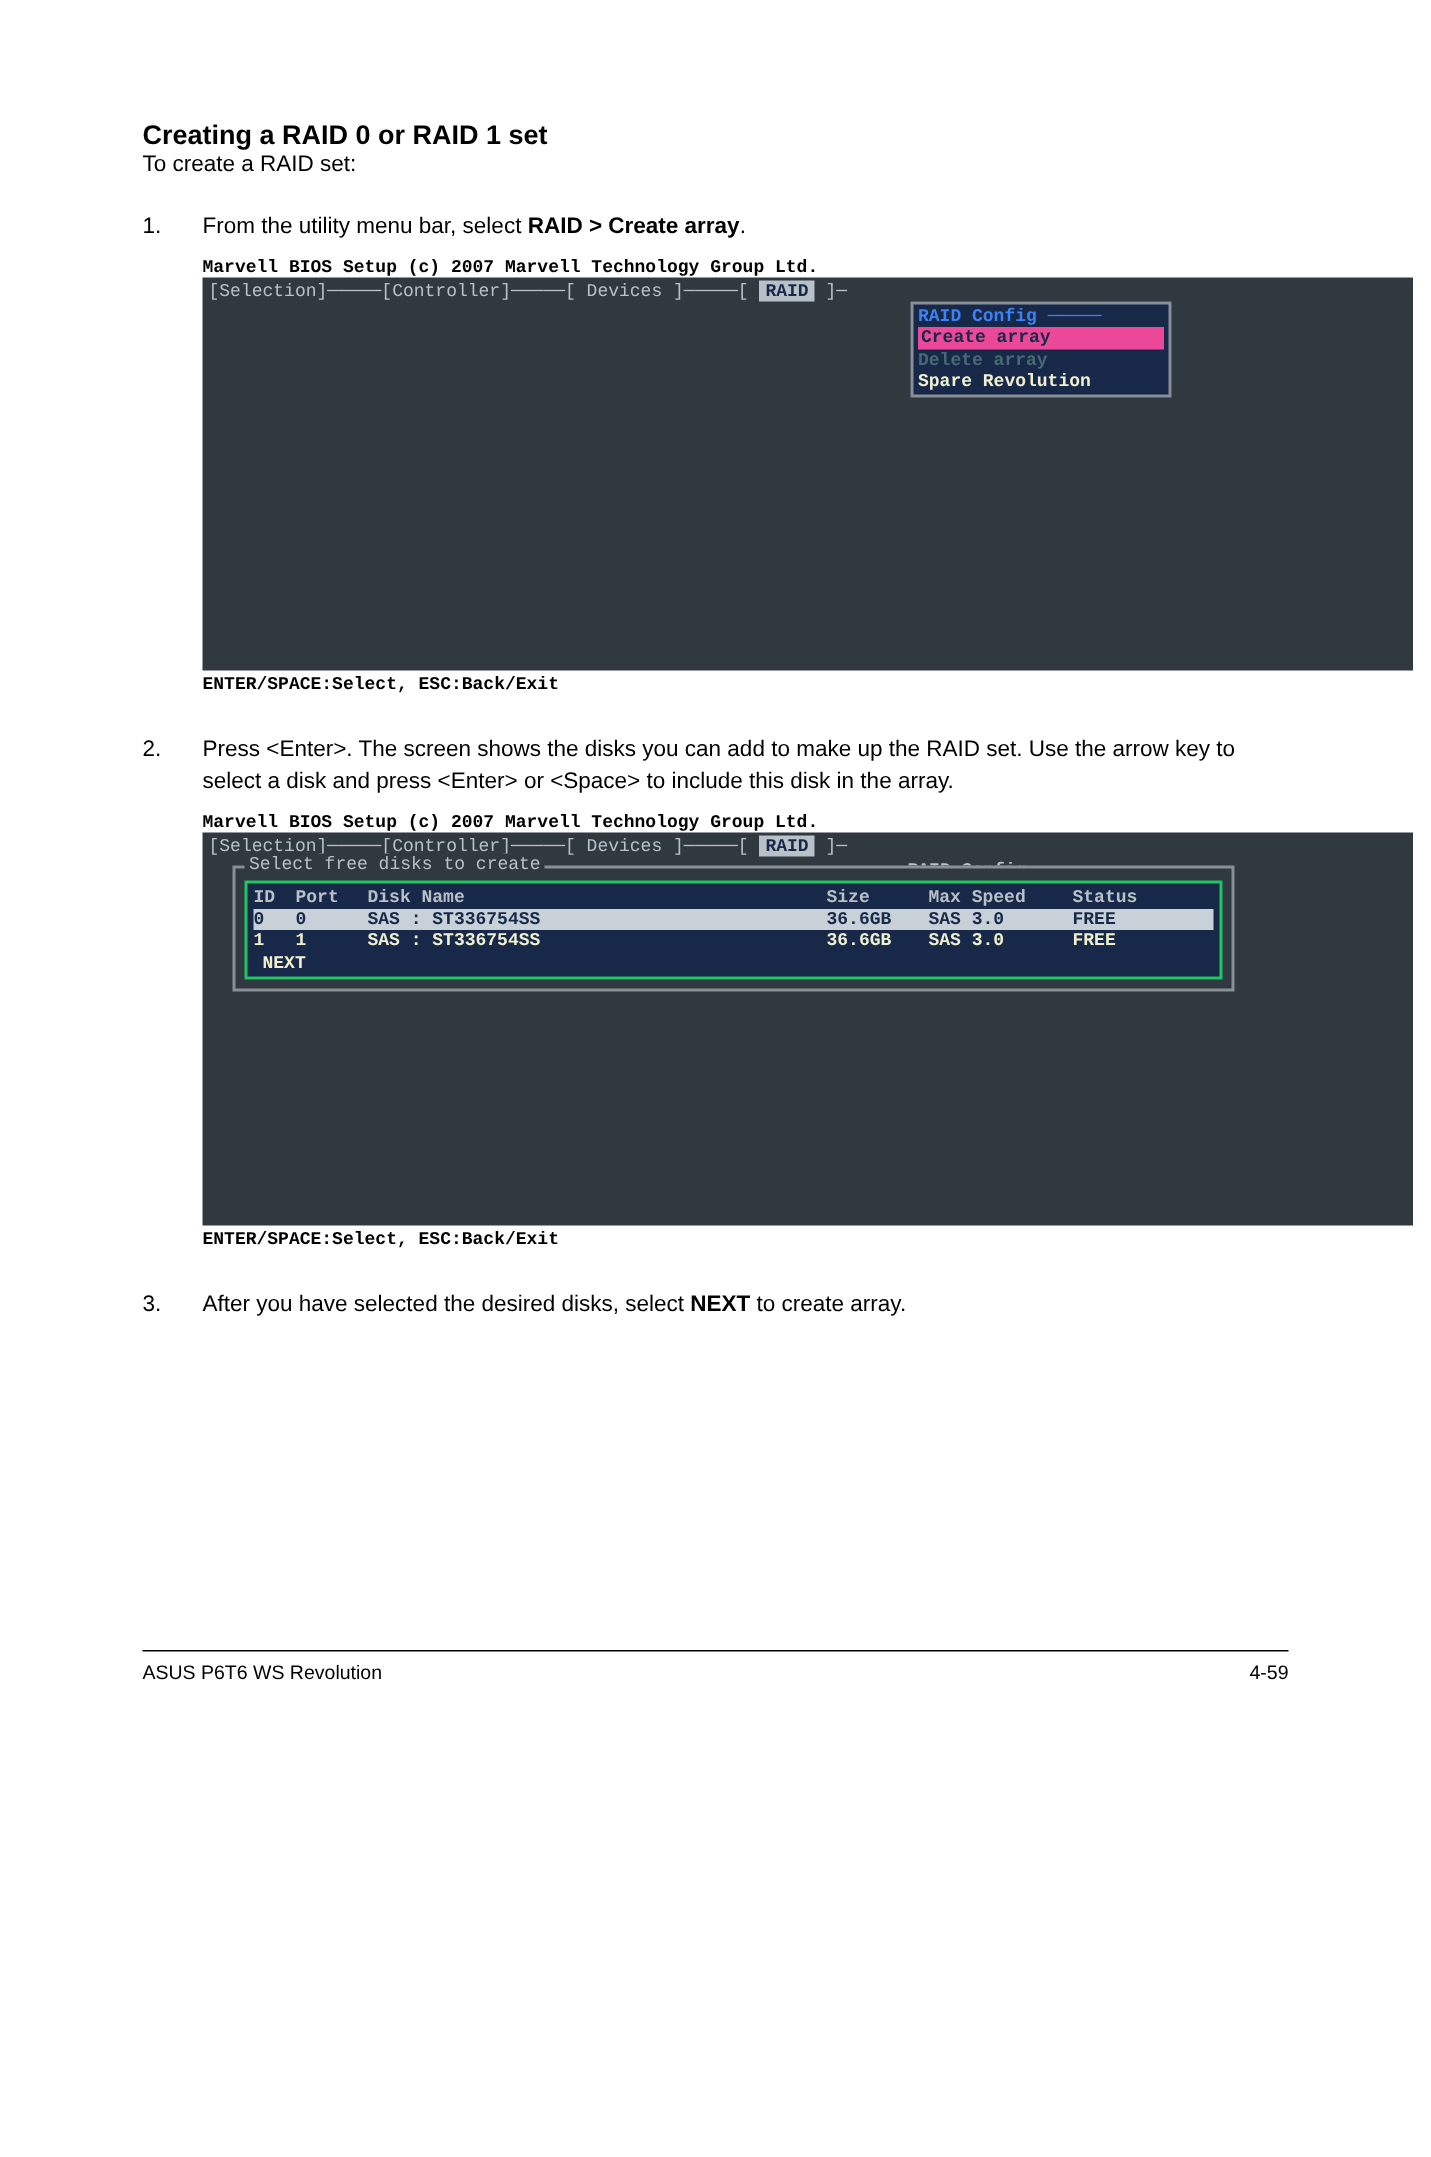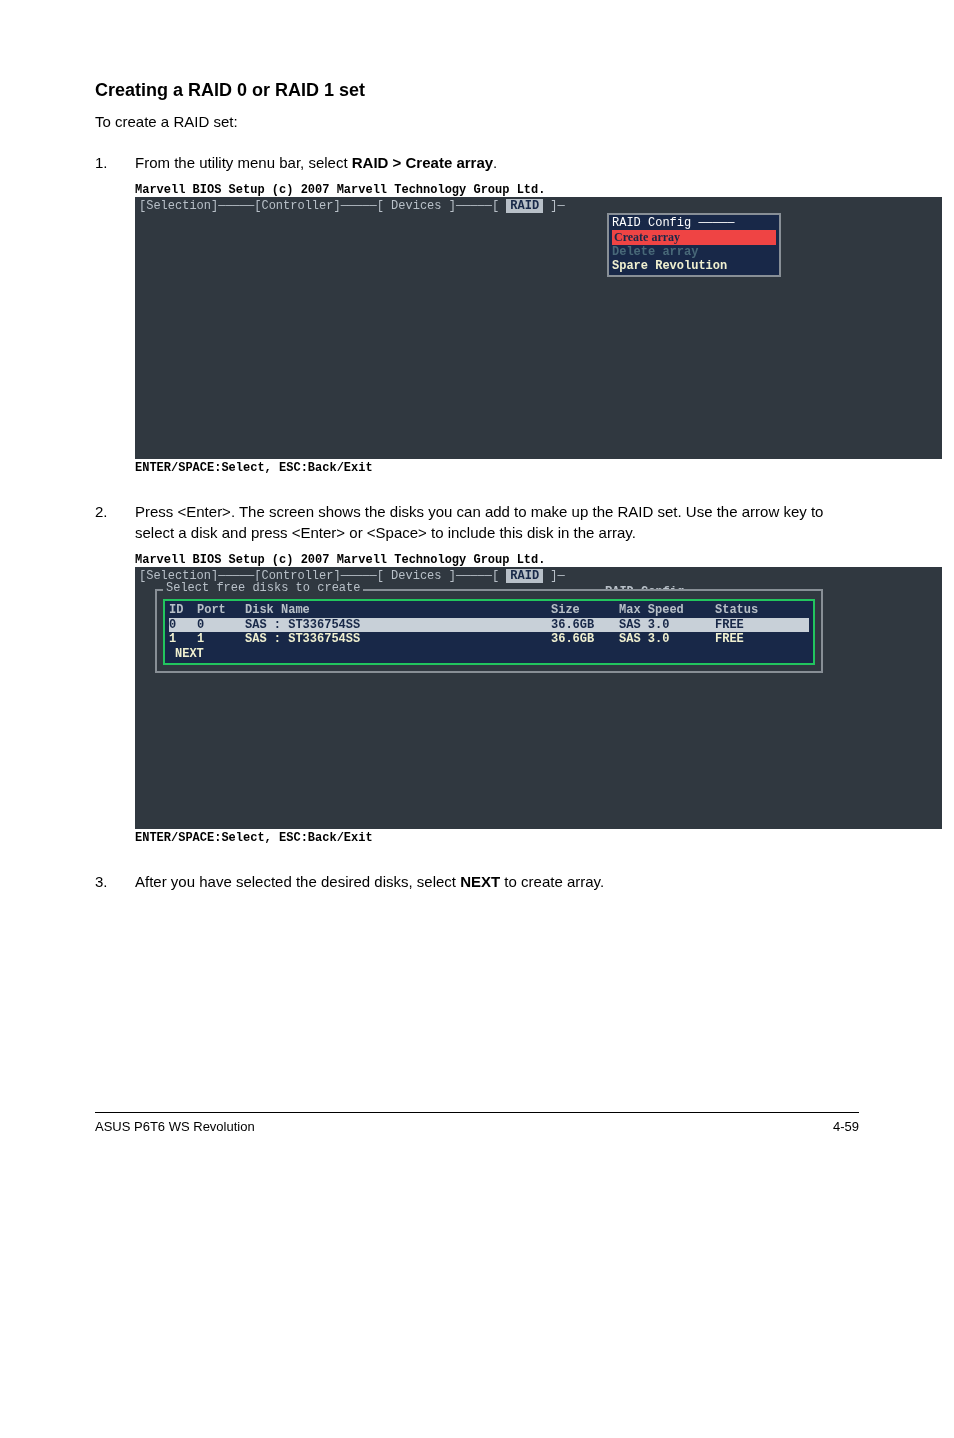--- a/index.html
+++ b/index.html
@@ -11,21 +11,21 @@
     color: #000;
     width: 954px;
   }
   .page {
     padding: 80px 95px 30px 95px;
     box-sizing: border-box;
   }
   h2 {
     font-size: 18px;
     font-weight: bold;
-    margin: 0 0 12px 0;
+    margin: 0 0 0 0;
   }
   .intro {
     margin: 0 0 22px 0;
   }
   .step {
     display: flex;
     margin: 0 0 10px 0;
     line-height: 1.4;
   }
   .step-num {
@@ -77,34 +77,33 @@
   .submenu {
     position: absolute;
     border: 2px solid #888f96;
     background: #182848;
     padding: 1px 3px;
     left: 472px;
     top: 16px;
     width: 164px;
   }
   .submenu-title {
-    color: #ffffff;
-    font-weight: normal;
+    color: #3b82f6;
+    font-weight: bold;
     white-space: pre;
   }
   .submenu-item {
     color: #f0f0d0;
     font-weight: bold;
     white-space: pre;
   }
   .submenu-item.selected {
-    background: #ef4444;
+    background: #ec4899;
     color: #182848;
     padding: 0 2px;
-    font-family: Liberation Serif, serif;
   }
   .submenu-item.disabled {
     color: #486878;
   }
   .select-box {
     position: absolute;
     border: 2px solid #888f96;
     left: 20px;
     top: 22px;
     width: 664px;

